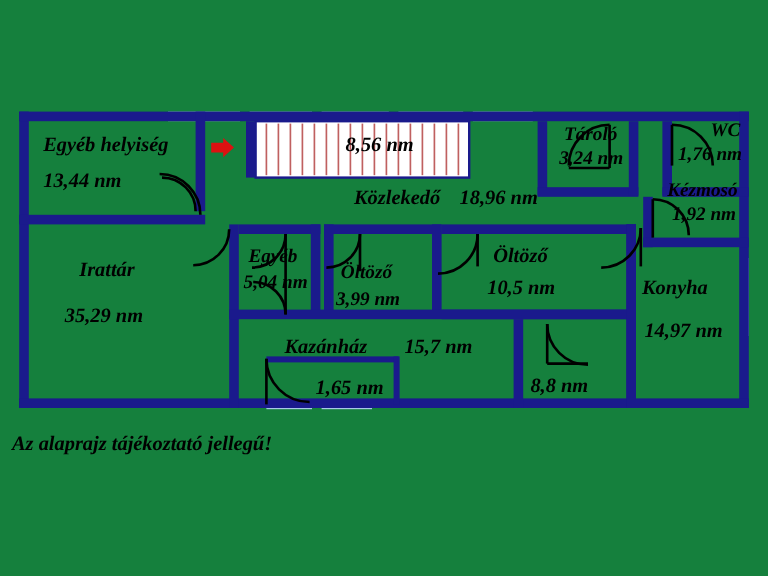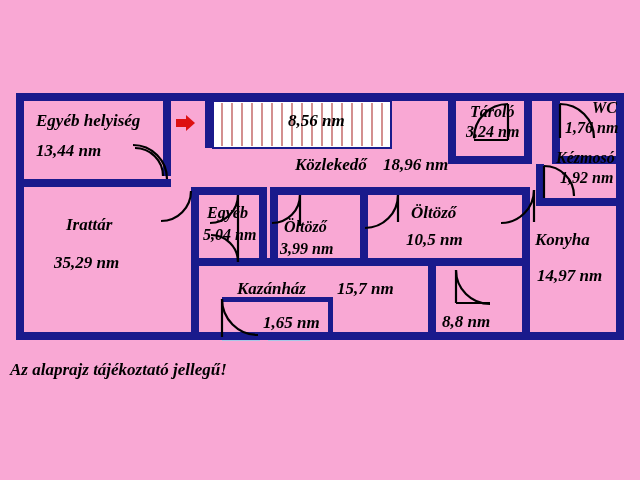--- a/index.html
+++ b/index.html
@@ -12,21 +12,21 @@
     height: 480px;
     position: relative;
     overflow: hidden;
     font-family: "Liberation Serif", serif;
   }
   #floorplan-root {
     position: absolute;
     left: 0; top: 0;
     width: 640px;
     height: 480px;
-    background: #f9a8d4;
+    background: #15803d;
   }
   #plan-svg {
     position: absolute;
     left: 0; top: 0;
   }
   .room-label {
     font-family: "Liberation Serif", serif;
     font-style: italic;
     font-weight: bold;
     fill: #000000;

